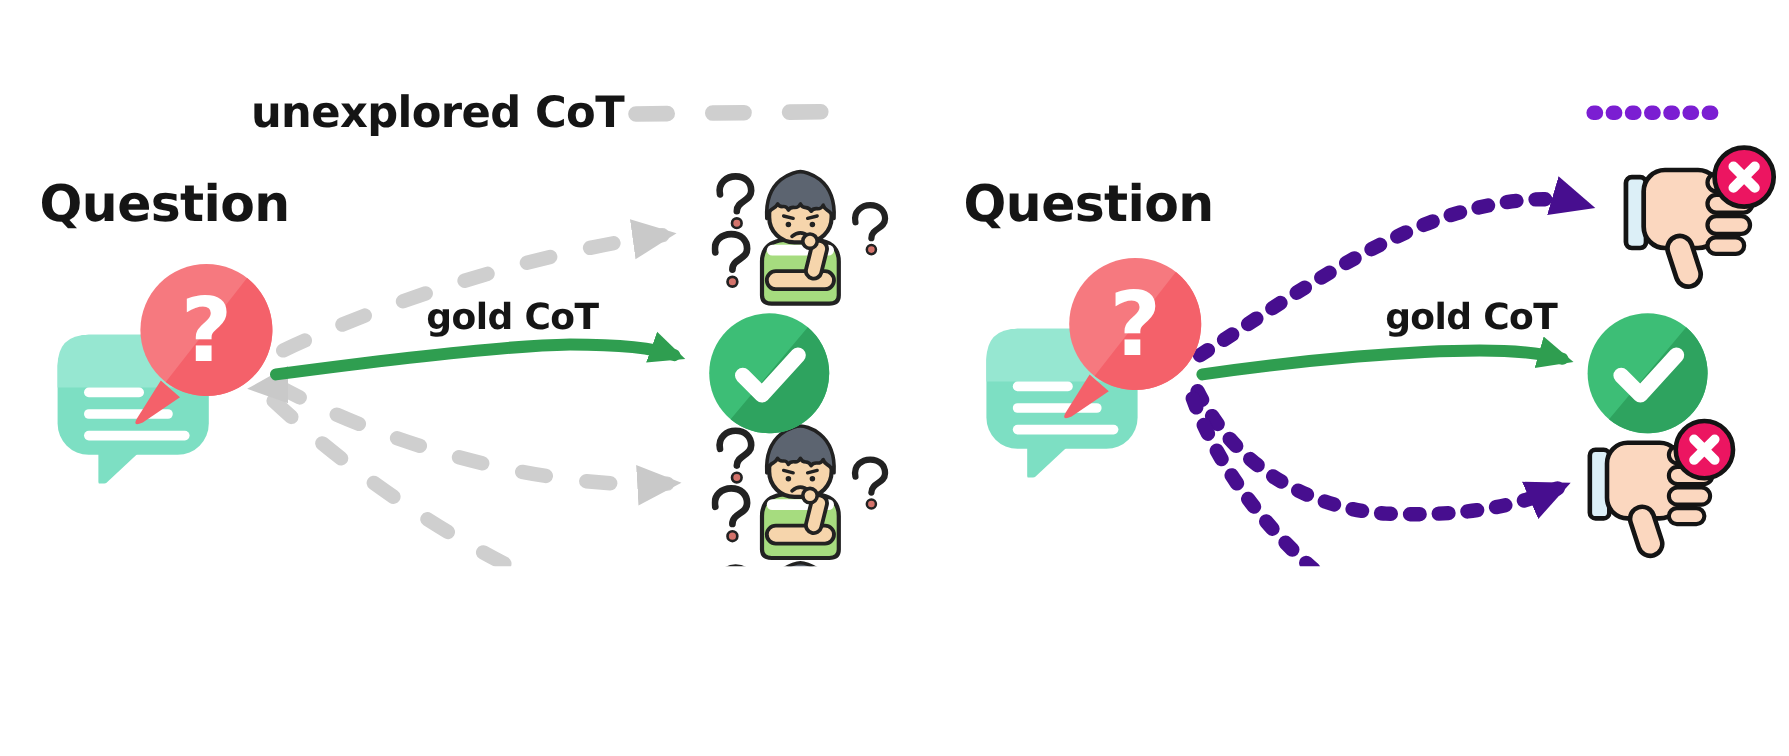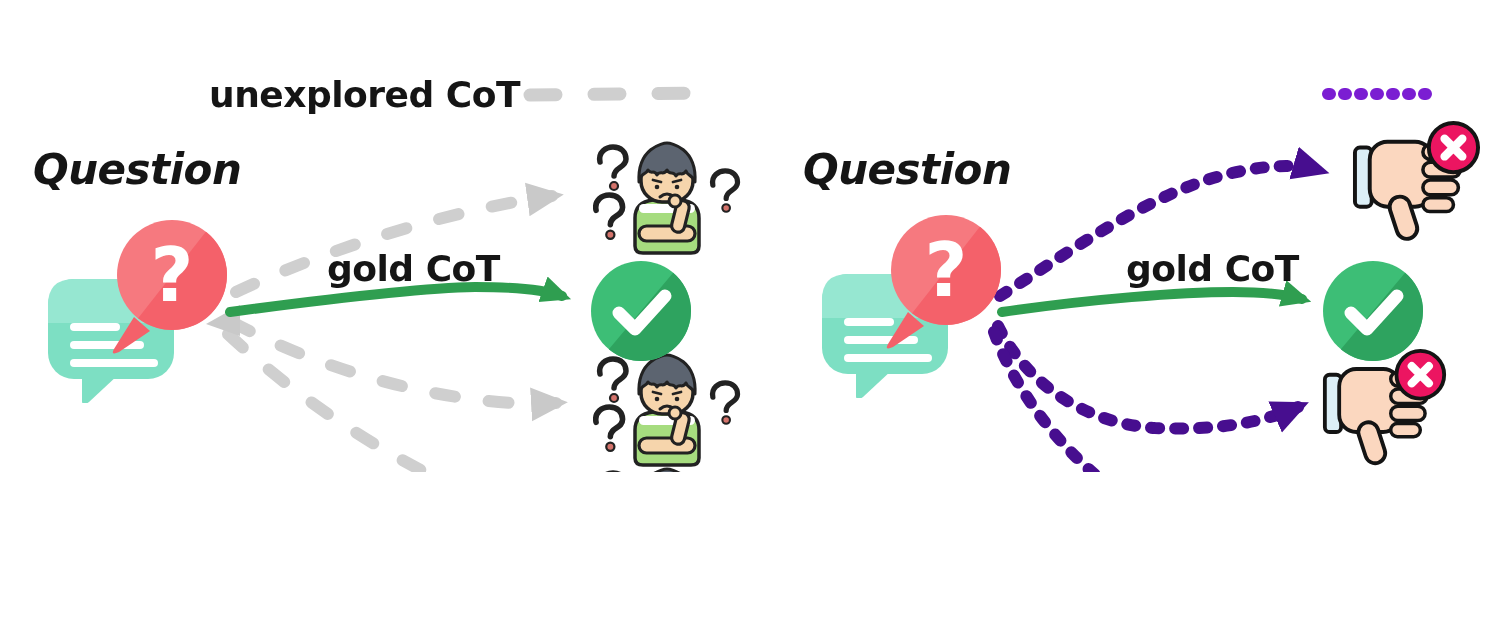--- a/index.html
+++ b/index.html
@@ -14,22 +14,22 @@
   .icon{position:absolute;}
   .lbl{
     position:absolute;
     font-weight:700;
     color:#151515;
     letter-spacing:-0.5px;
     line-height:1.15;
     white-space:nowrap;
   }
   .legend-lbl{font-size:36px;text-align:right;}
-  .question-lbl{font-size:42px;font-style:italic;}
-  .goldcot-lbl{font-size:36px;}
+  .question-lbl{font-size:42px;}
+  .goldcot-lbl{font-size:30px;text-align:center;}
   .method-lbl{font-size:44px;text-align:center;}
   svg text{font-family:"DejaVu Sans", sans-serif;}
 </style>
 </head>
 <body>
 
 <div class="canvas">
 
   <svg class="layer" viewBox="0 0 1491 630" aria-hidden="true">
     <defs>

